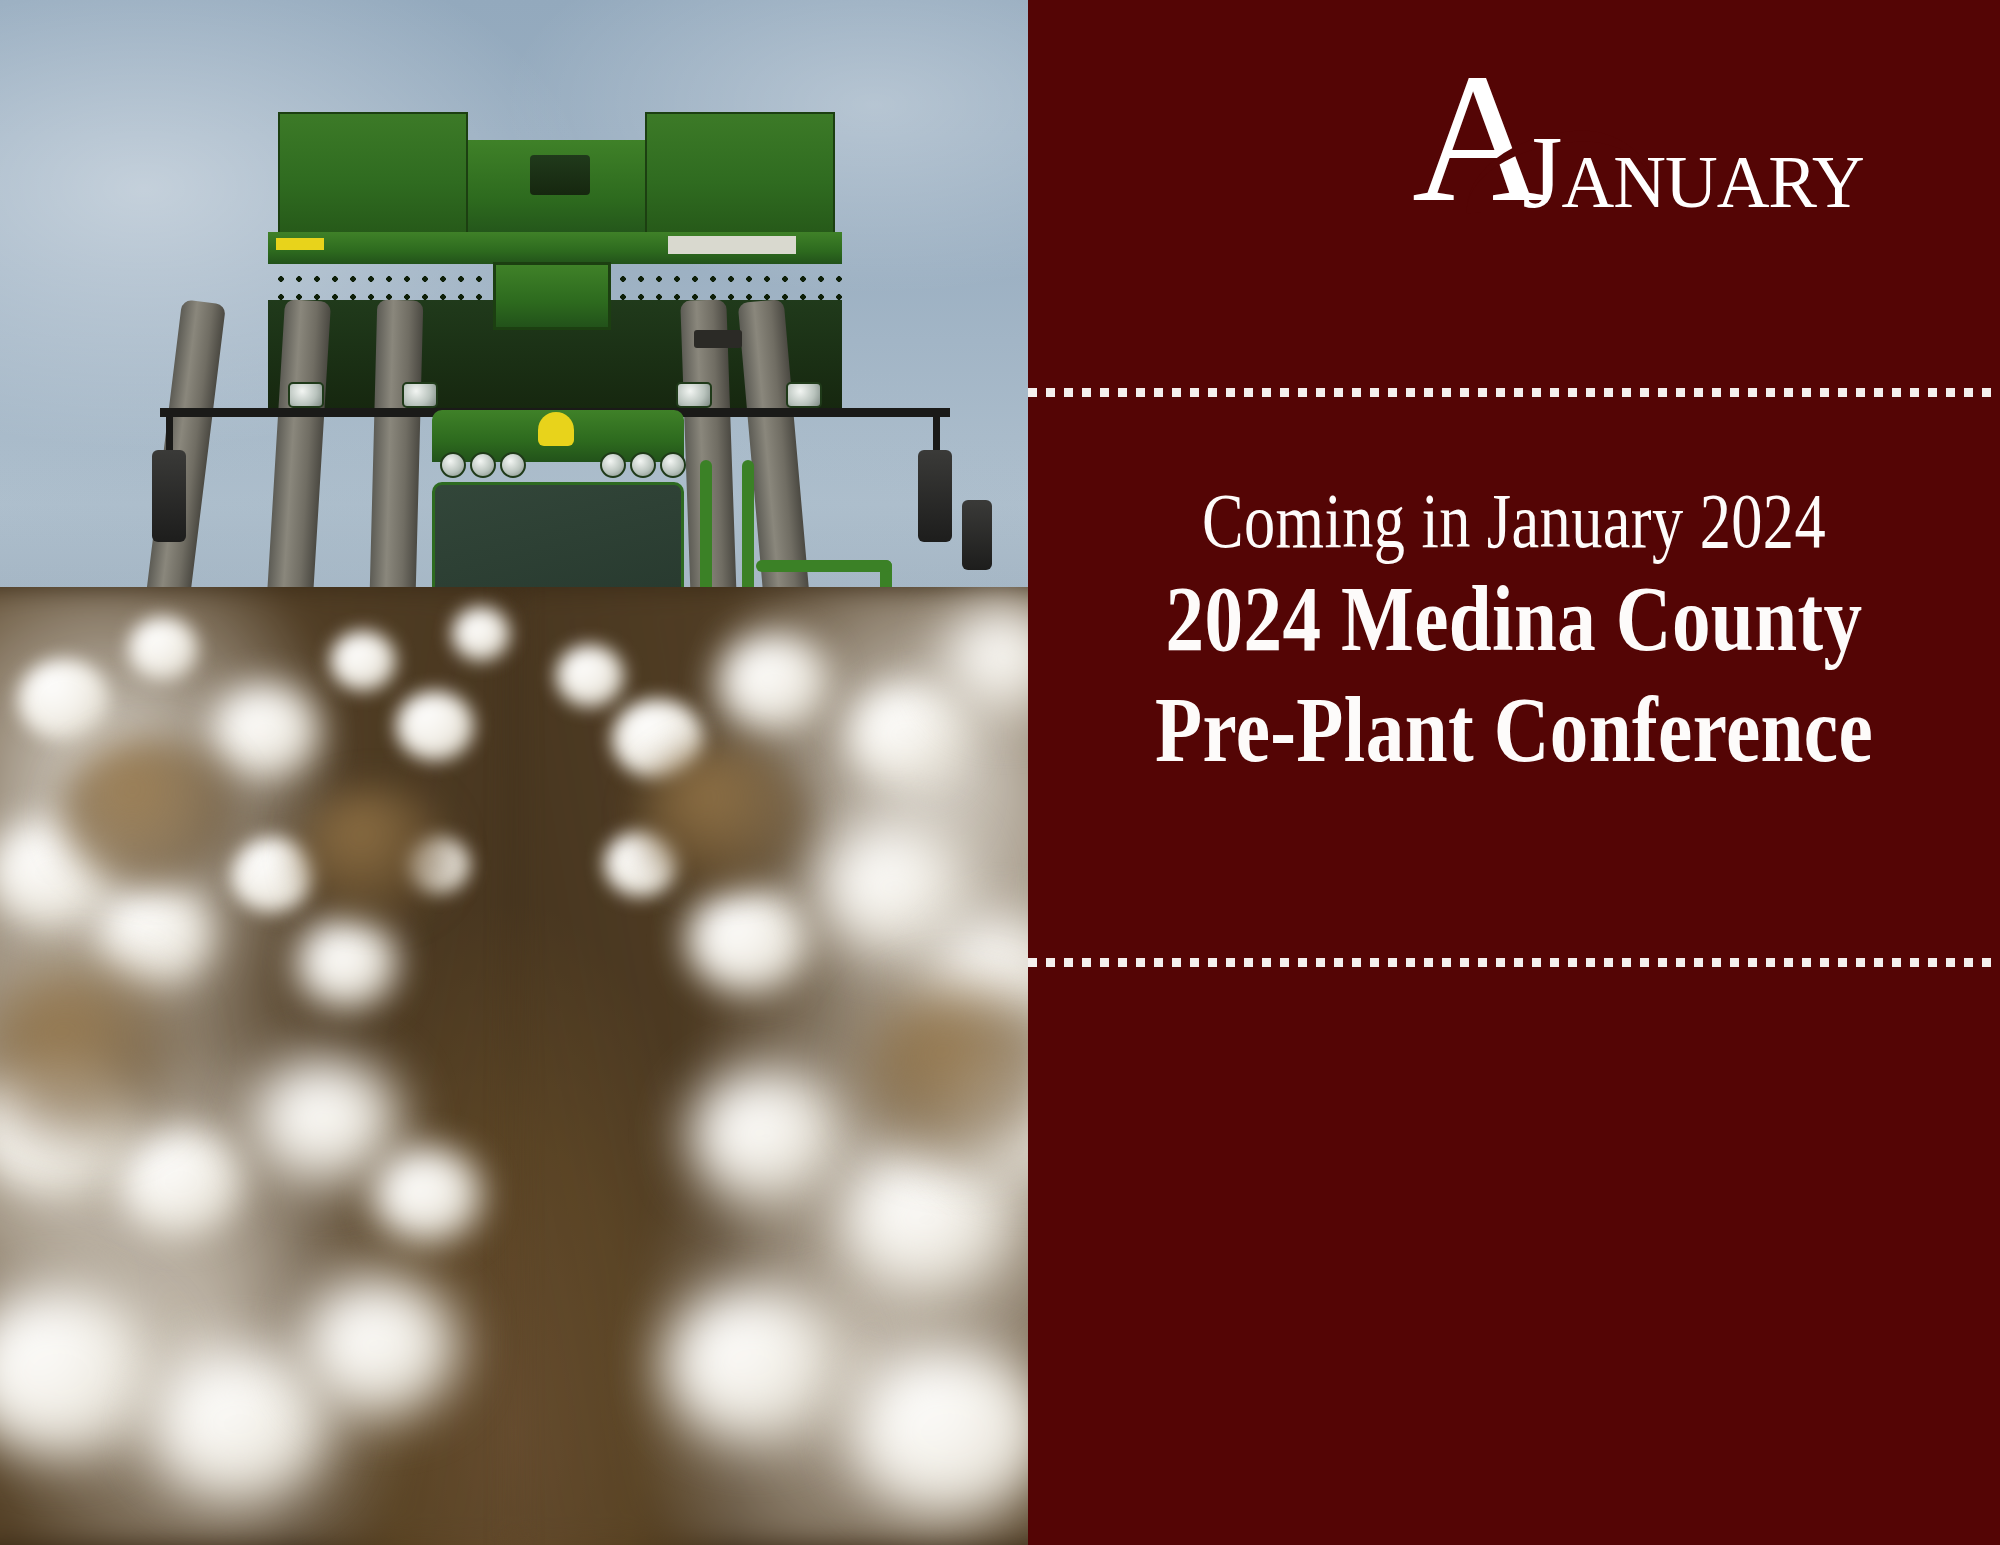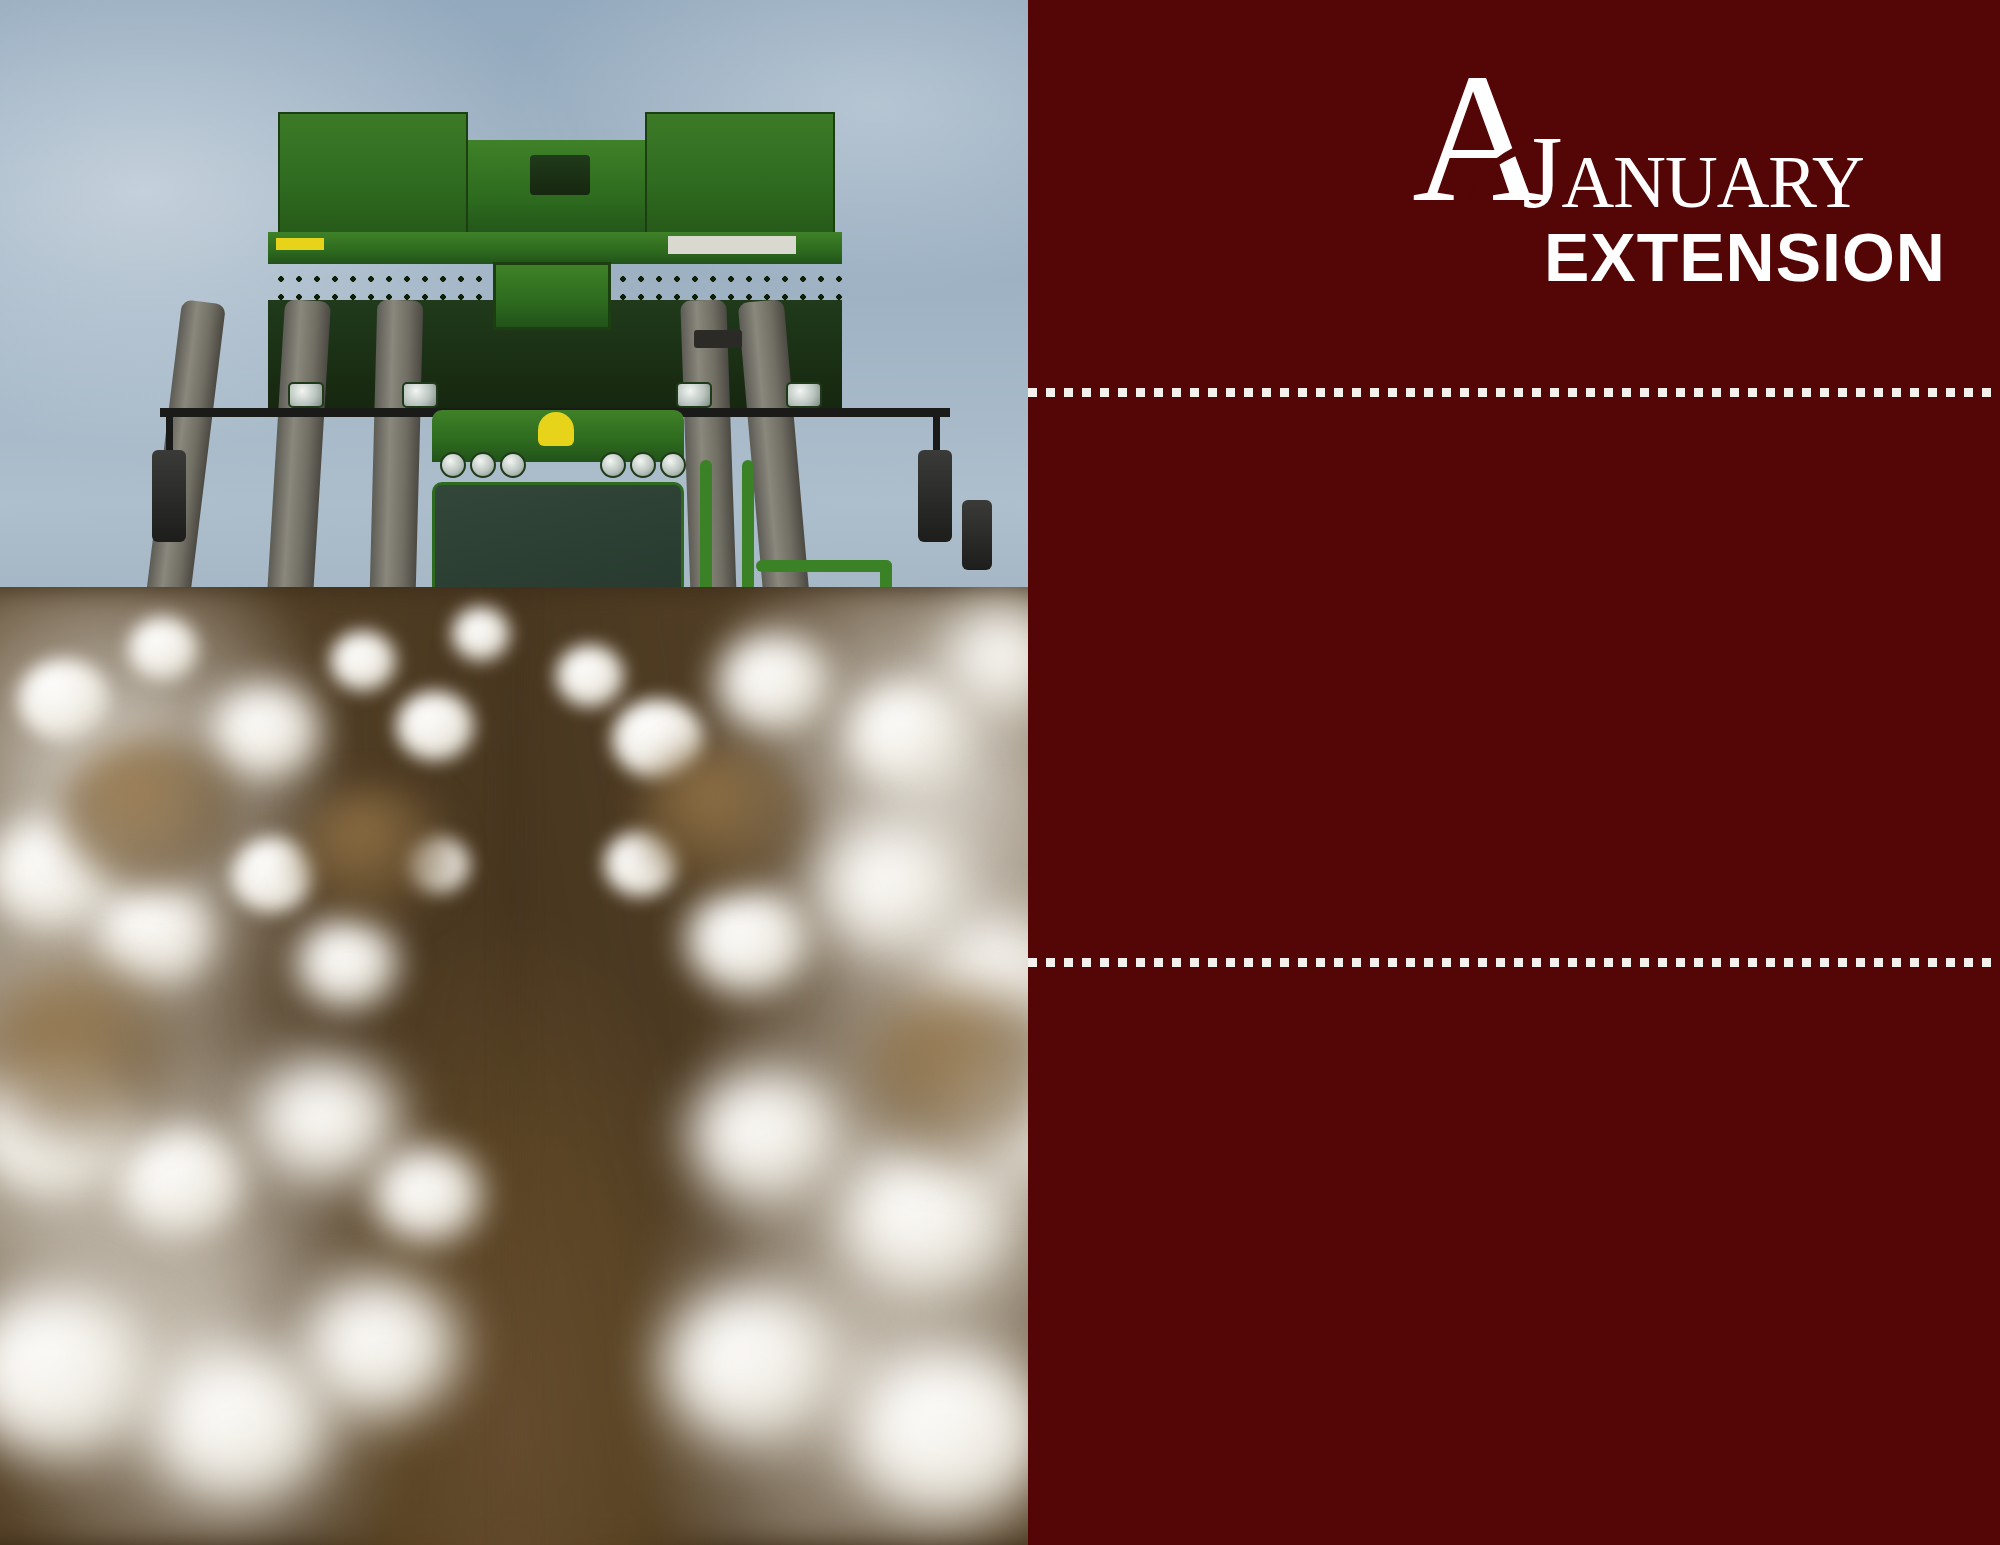--- a/index.html
+++ b/index.html
@@ -403,24 +403,28 @@
     </div>
   </div>
 
   <div class="panel">
 
     <div class="logo">
       <div class="logo-row1">
         <span class="logo-bigA">A</span>
         <span class="logo-swoosh"></span>
         <span class="logo-agri">January</span>
-        <span class="logo-ext">EXTENSION</span>
       </div>
     </div>
 
     <div class="dotrule dotrule-top"></div>
 
+    <div class="block-main">
+      <div class="line-kicker">Coming in January 2024</div>
+      <div class="line-head">2024 Medina County</div>
+      <div class="line-head">Pre-Plant Conference</div>
+    </div>
 
     <div class="dotrule dotrule-bottom"></div>
 
 
   </div>
 </div>
 
 </body></html>

